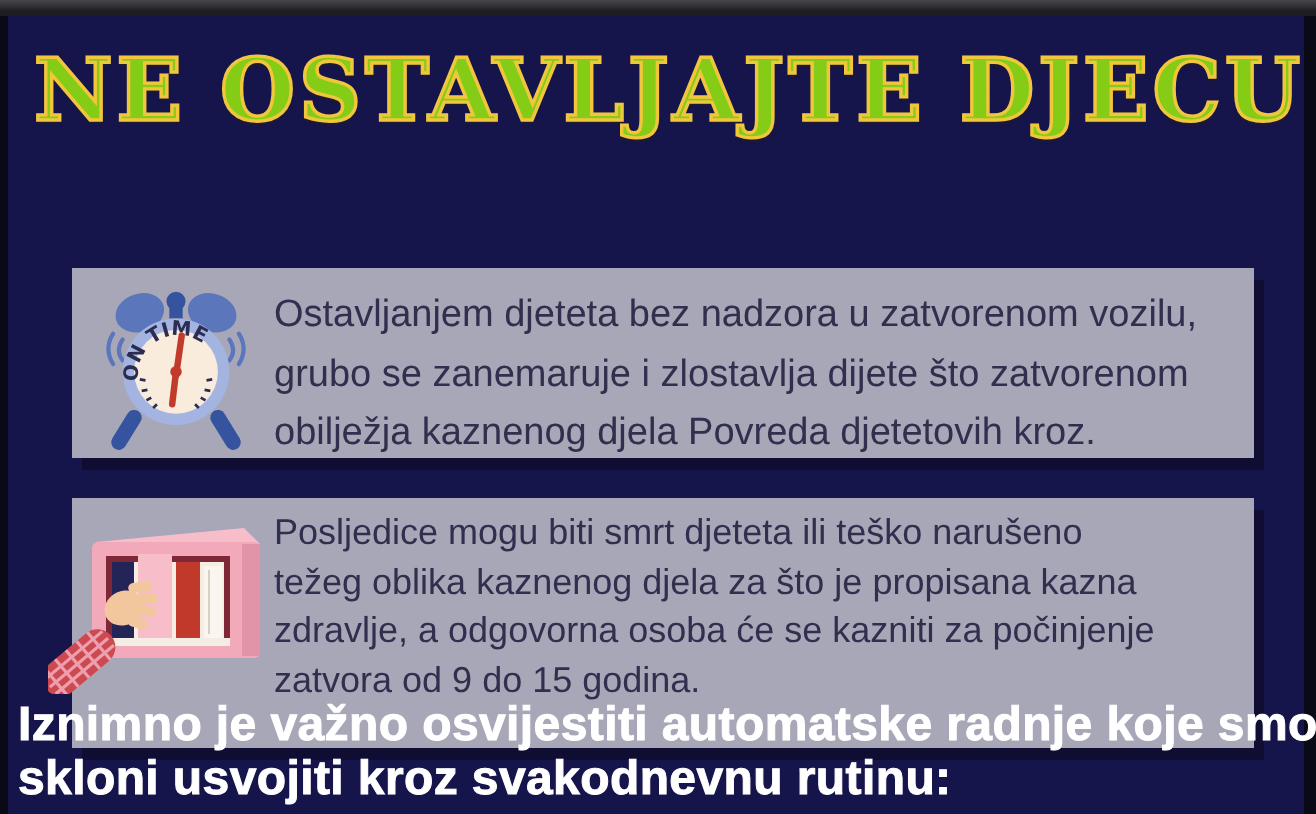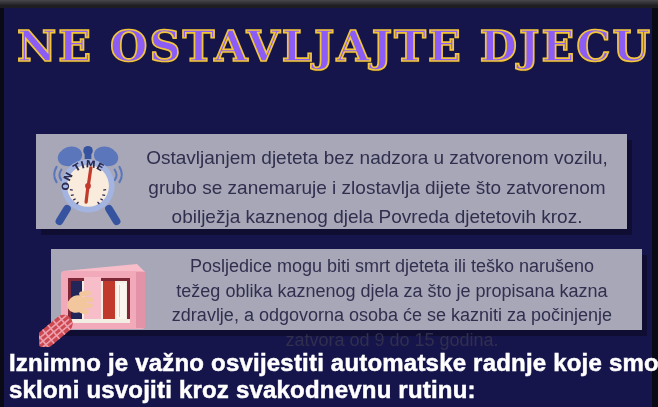--- a/index.html
+++ b/index.html
@@ -23,45 +23,45 @@
     position: absolute; right: 0; top: 8px;
     width: 6px; height: 399px; background: #0a0a16;
   }
   .poster {
     position: absolute; left: 4px; top: 8px;
     width: 648px; height: 399px;
     background: #16154b;
   }
   .title {
     position: absolute; left: 13px; top: 13px;
-    color: #8b5cf6;
+    color: #84cc16;
     font-family: "DejaVu Serif", serif;
     font-weight: bold;
     font-size: 43px;
     line-height: 50px;
     letter-spacing: 2px;
     -webkit-text-stroke: 1.7px #f2c63c;
     text-shadow: 0 2px 1px rgba(50, 35, 0, 0.35);
     white-space: nowrap;
   }
   .card {
     position: absolute; left: 32px;
     width: 591px;
     background: #a7a7b8;
     box-shadow: 5px 6px 0 rgba(7, 7, 26, 0.5);
   }
   .card1 { top: 126px; height: 95px; }
-  .card2 { top: 241px; height: 81px; margin-left: 15px; }
+  .card2 { top: 241px; height: 125px; }
   .card-text {
     position: absolute; left: 101px; right: 10px;
     color: #302f4e;
   }
   .card1 .card-text { top: 9px;  font-size: 19px; line-height: 29.5px; }
   .card2 .card-text { top: 5px;  font-size: 18px; line-height: 24.6px; }
-  .card-text div { white-space: nowrap; text-align: center; }
+  .card-text div { white-space: nowrap; }
   .icon-wrap1 { position: absolute; left: 12px; top: 6px;  width: 80px;  height: 88px; }
   .icon-wrap2 { position: absolute; left: -12px; top: 8px; width: 112px; height: 90px; }
   .footer {
     position: absolute; left: 5px; top: 342px;
     color: #ffffff;
     font-size: 24px;
     font-weight: bold;
     line-height: 26.5px;
     letter-spacing: 0.2px;
     -webkit-text-stroke: 0.5px #ffffff;

